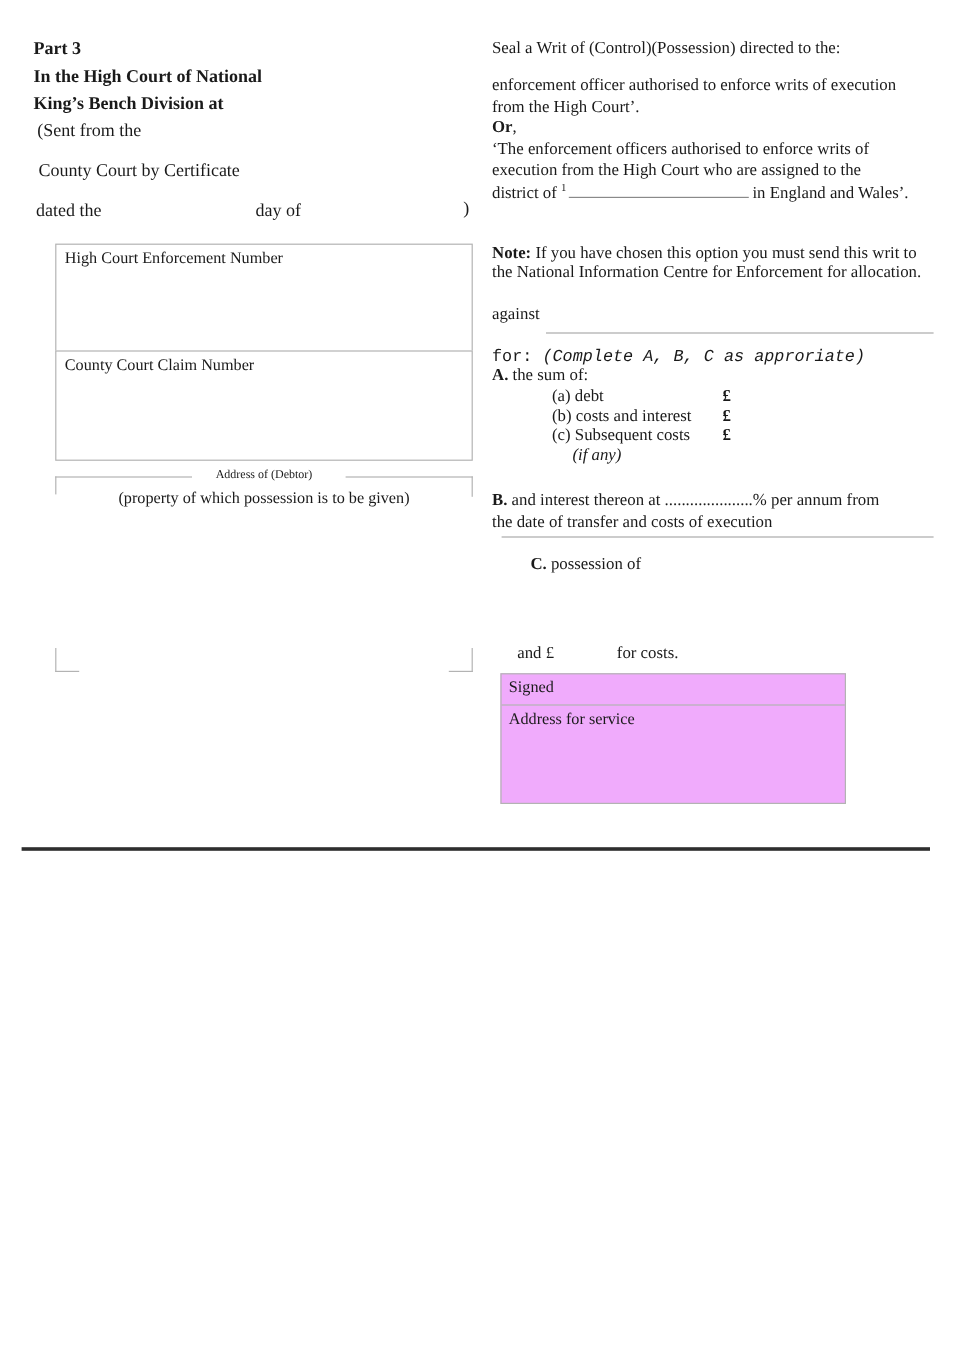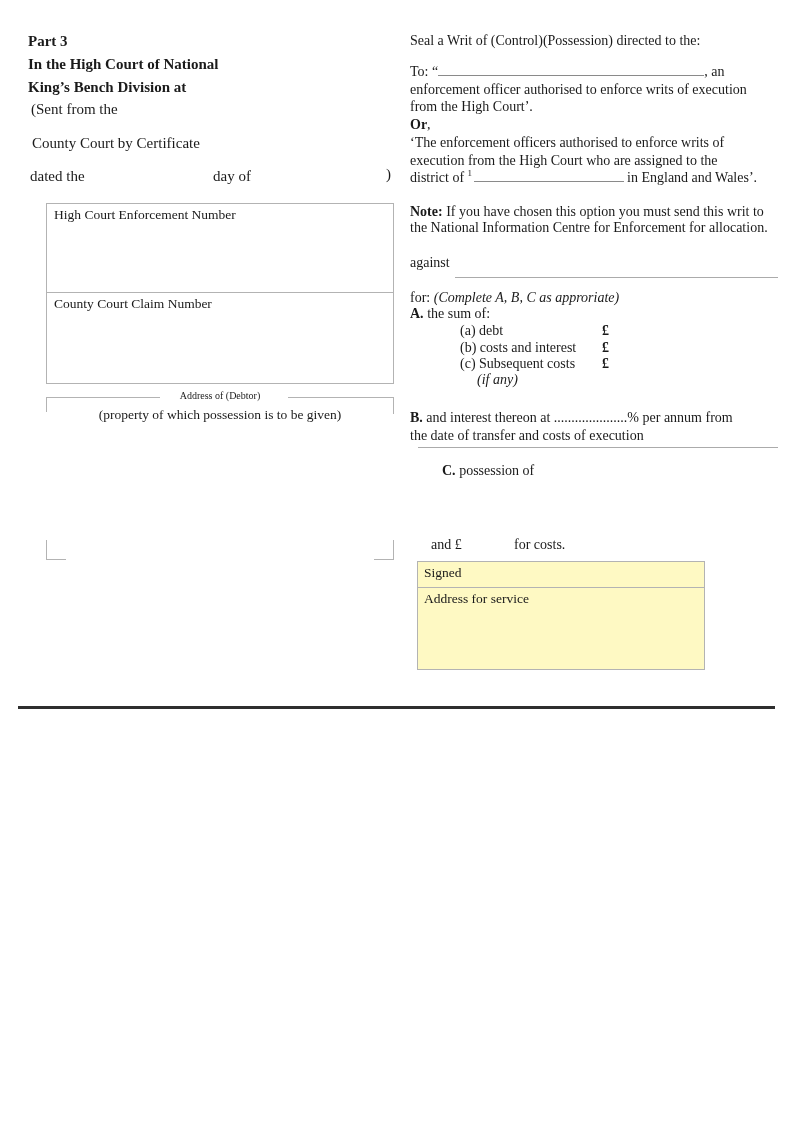--- a/index.html
+++ b/index.html
@@ -49,21 +49,21 @@
     display:inline-block; height:13px;
     border-bottom:1px solid #8a8a8a; vertical-align:baseline;
   }
   .blank-to { width:266px; }
   .blank-district { width:150px; margin-left:2px; margin-right:3px; }
   sup.ref { font-size:9px; vertical-align:super; line-height:0; }
 
   .thin-line { border-top:1px solid #ababab; height:0; }
 
   
-  .sig-table { left:417px; top:561px; width:288px; border:1px solid #b3b3b3; background:#fef9c3; }
+  .sig-table { left:417px; top:561px; width:288px; border:1px solid #b3b3b3; background:#f0abfc; }
   .sig-row { border-bottom:1px solid #b3b3b3; font-size:13.5px; padding:3px 6px 0 6px; }
   .sig-row:last-child { border-bottom:none; }
   .row-signed  { height:26px; }
   .row-address { height:81px; }
   .row-date    { height:21px; }
 
   .thick-rule { left:18px; top:706px; width:757px; height:3px; background:#2e2e2e; }
 </style>
 </head>
 <body>
@@ -93,37 +93,36 @@
   <div class="abs seg-tr"></div>
   <div class="abs seg-bl"></div>
   <div class="abs seg-br"></div>
   <div class="abs addr-title">Address of (Debtor)</div>
   <div class="abs addr-sub">(property of which possession is to be given)</div>
   <div class="abs addr-fill"></div>
 
   <div class="abs rcol" style="top:33px;">Seal a Writ of (Control)(Possession) directed to the:</div>
 
   <div class="abs rcol para" style="top:63px;">
-    <div><span>To: “</span><span class="blank blank-to"></span><span>, an</span></div>
     <div>enforcement officer authorised to enforce writs of execution</div>
     <div>from the High Court’.</div>
     <div><span class="b">Or</span><span>,</span></div>
     <div>‘The enforcement officers authorised to enforce writs of</div>
     <div>execution from the High Court who are assigned to the</div>
     <div><span>district of</span>&nbsp;<sup class="ref">1</sup><span class="blank blank-district"></span><span>in England and Wales’.</span></div>
   </div>
 
   <div class="abs rcol fs12" style="top:204px; width:372px; line-height:16px;">
     <span class="b">Note:</span><span> If you have chosen this option you must send this writ to the National Information Centre for Enforcement for allocation.</span>
   </div>
 
   <div class="abs rcol" style="top:255px;">against</div>
   <div class="abs thin-line" style="left:455px; top:277px; width:323px;"></div>
 
-  <div class="abs rcol" style="top:290px;">
+  <div class="abs rcol" style="top:290px;font-family:Liberation Mono, monospace;">
     <span>for: </span><span class="i">(Complete A, B, C as approriate)</span>
   </div>
 
   <div class="abs rcol" style="top:306px;">
     <span class="b">A.</span><span> the sum of:</span>
   </div>
 
   <div class="abs fs14" style="left:460px; top:323px;">(a) debt</div>
   <div class="abs fs14" style="left:460px; top:340px;">(b) costs and interest</div>
   <div class="abs fs14" style="left:460px; top:356px;">(c) Subsequent costs</div>

